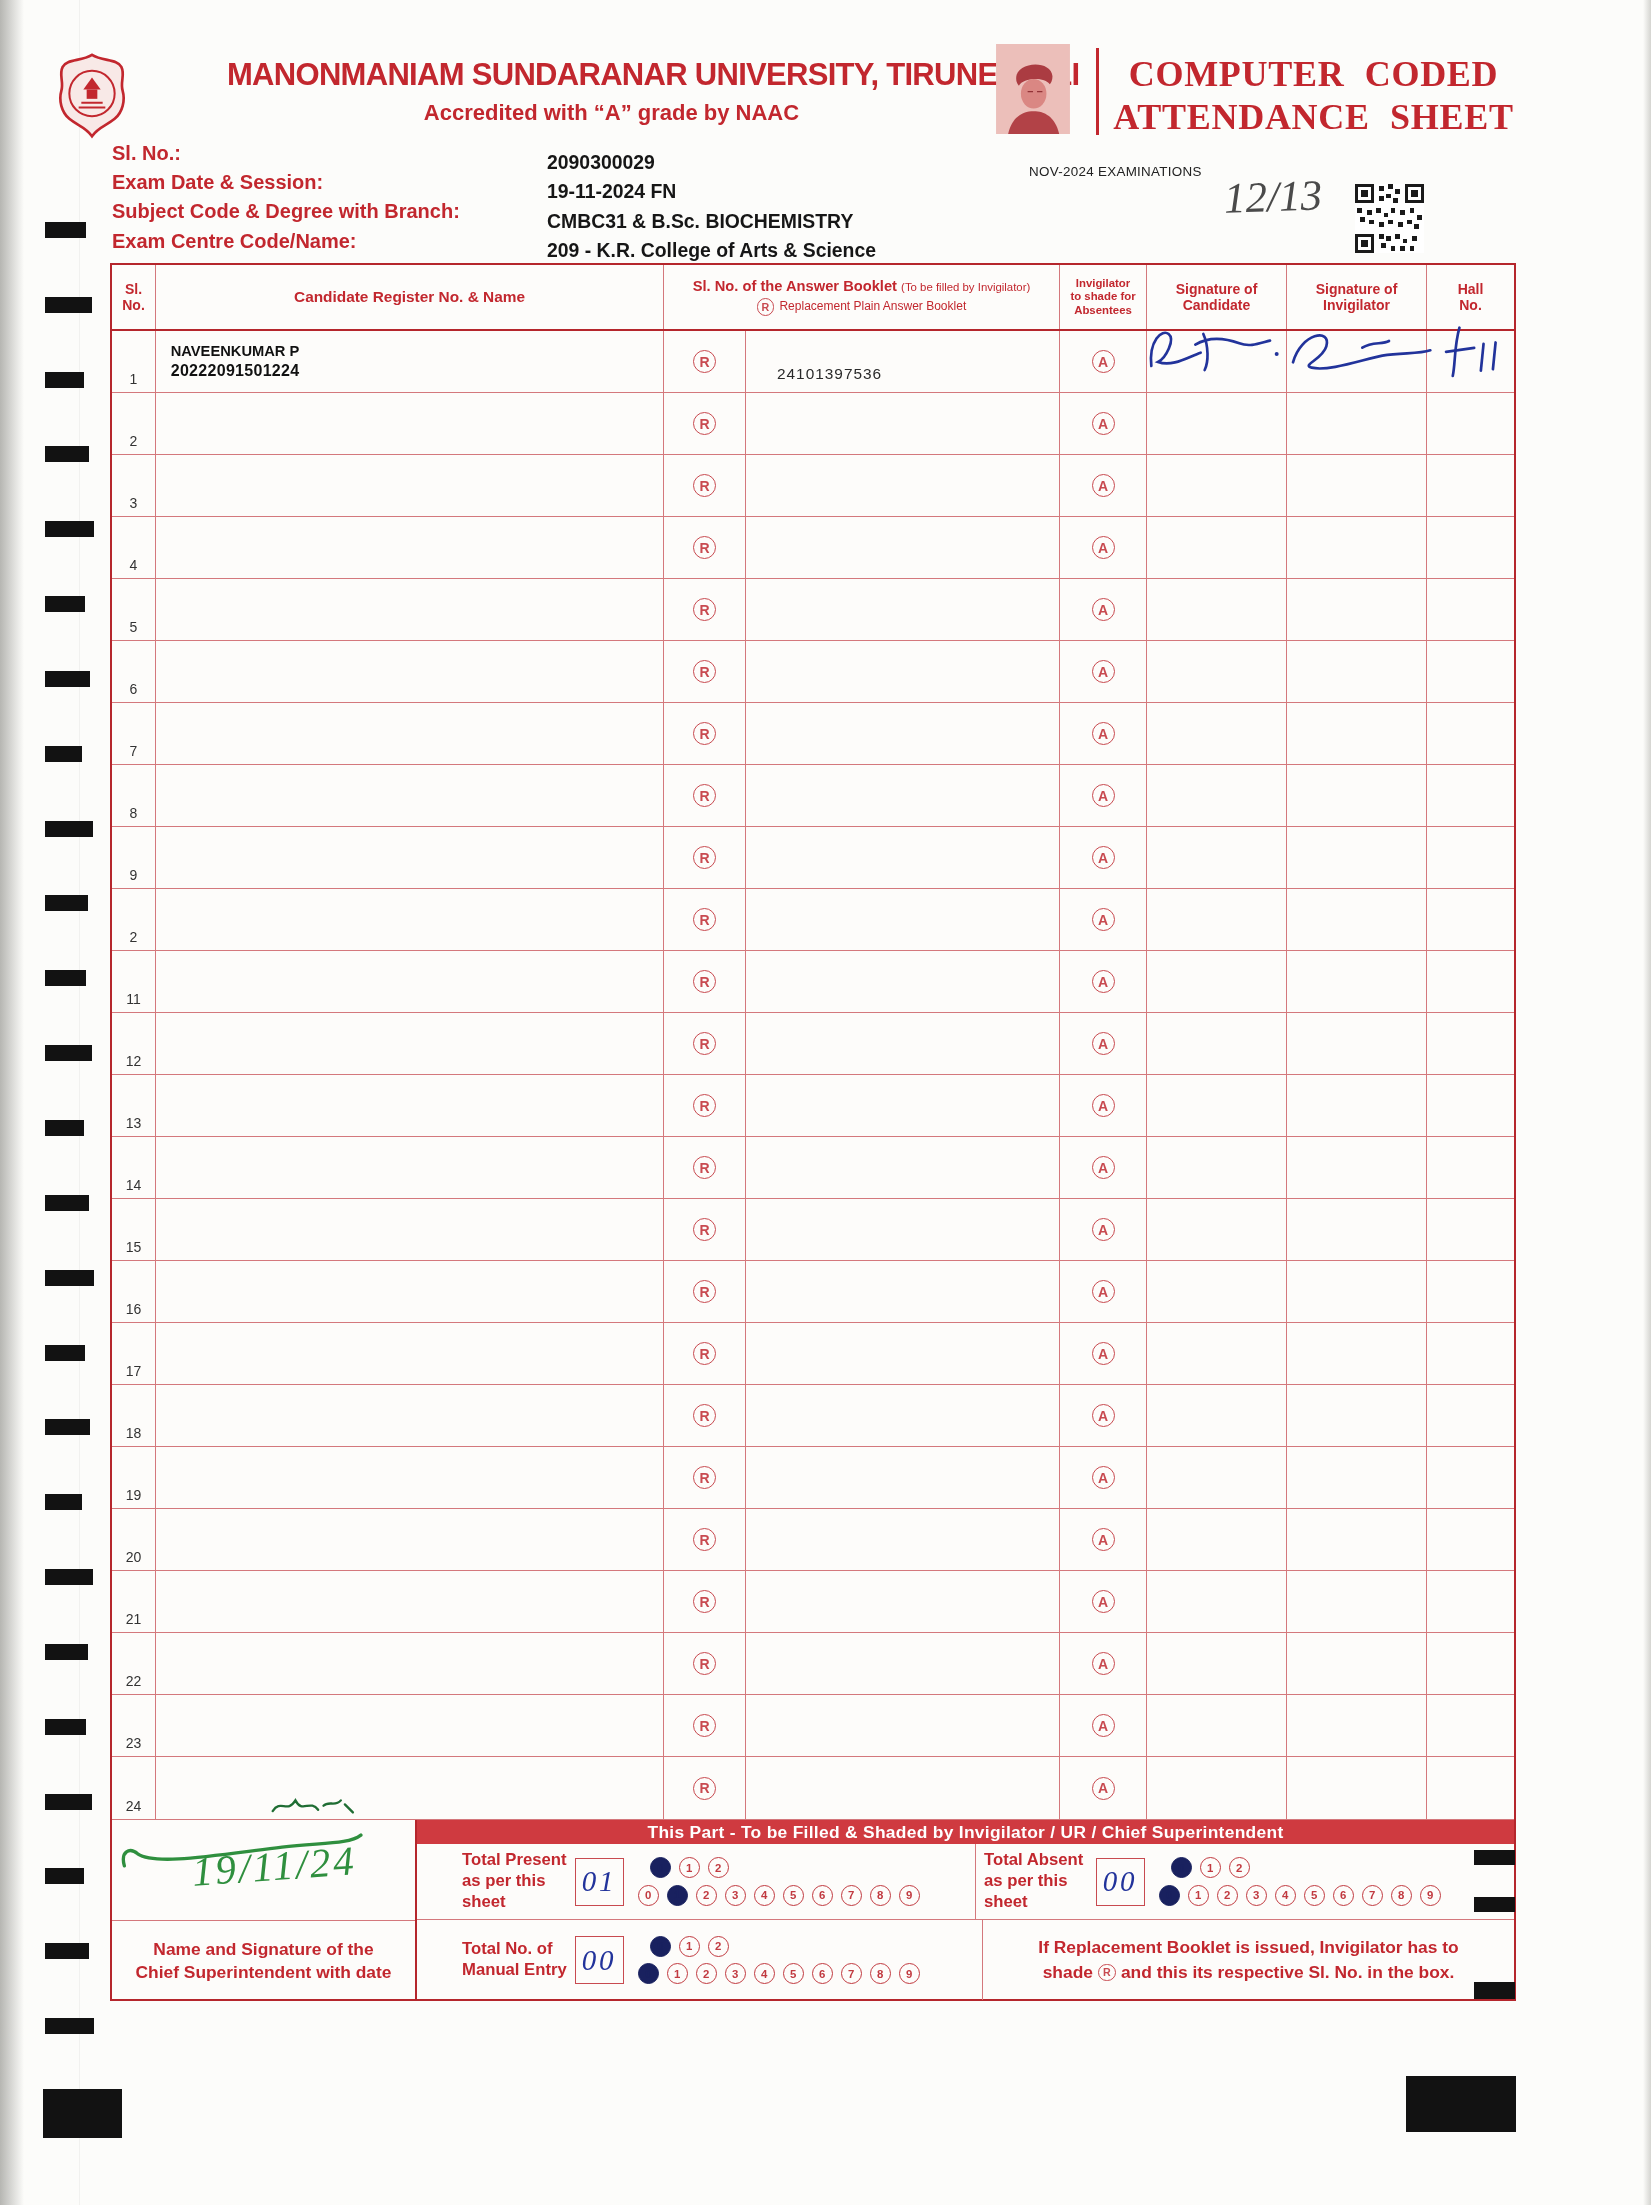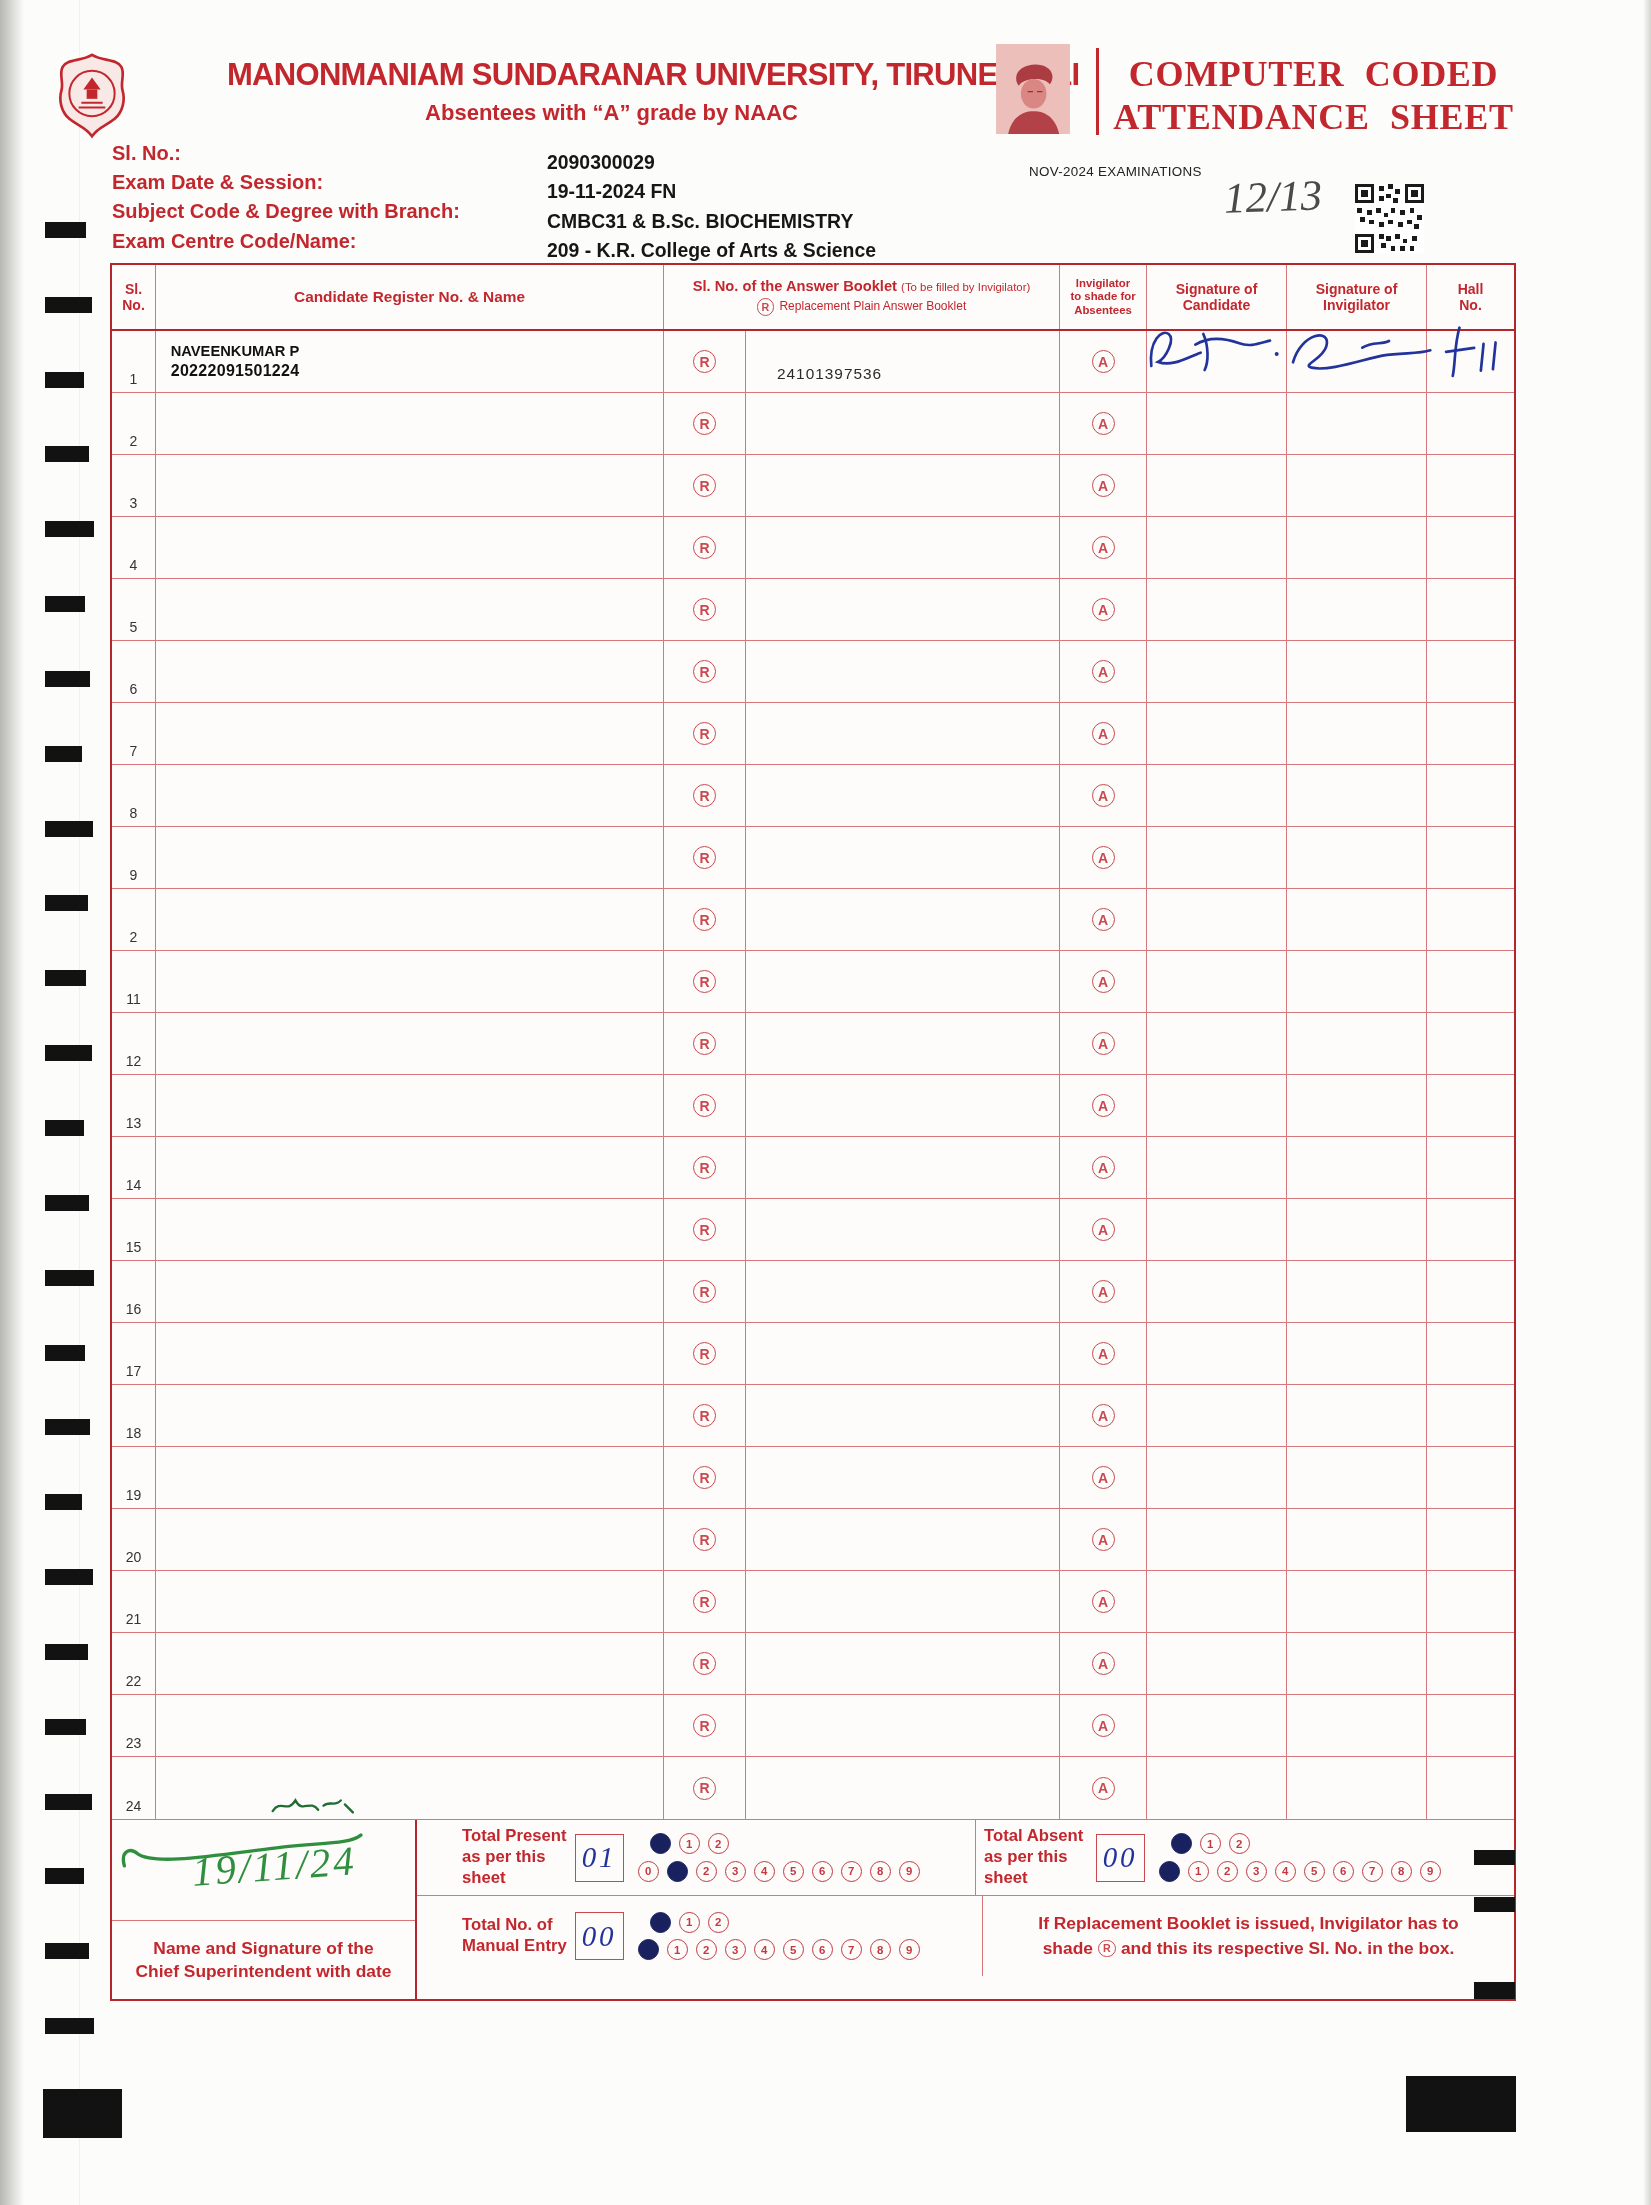--- a/index.html
+++ b/index.html
@@ -108,21 +108,21 @@
 
   <svg class="abs" style="left:56px; top:52px;" width="72" height="87" viewBox="0 0 108 130">
     <path d="M54,4 C70,14 92,10 98,22 C104,34 96,44 100,58 C104,72 100,90 88,100 C76,110 64,112 54,126 C44,112 32,110 20,100 C8,90 4,72 8,58 C12,44 4,34 10,22 C16,10 38,14 54,4 Z" fill="#f8e9e7" stroke="#c2272e" stroke-width="4"></path>
     <circle cx="54" cy="62" r="34" fill="none" stroke="#c2272e" stroke-width="3"></circle>
     <path d="M54,38 L67,56 H41 Z" fill="#c2272e"></path>
     <rect x="46" y="56" width="16" height="14" fill="#c2272e"></rect>
     <path d="M38,76 H70 M34,83 H74" stroke="#c2272e" stroke-width="3"></path>
   </svg>
 
   <div class="abs uni-title">MANONMANIAM SUNDARANAR UNIVERSITY, TIRUNELVELI</div>
-  <div class="abs accred">Absentees with “A” grade by NAAC</div>
+  <div class="abs accred">Accredited with “A” grade by NAAC</div>
 
   <svg class="abs" style="left:996px; top:44px;" width="74" height="90" viewBox="0 0 110 134">
     <rect width="110" height="134" fill="#f2cfc9"></rect>
     <path d="M30,52 C28,26 82,22 84,48 C84,54 82,58 80,60 C72,48 40,50 34,62 C31,58 30,56 30,52 Z" fill="#a83a40"></path>
     <ellipse cx="56" cy="74" rx="19" ry="22" fill="#dd8f8a"></ellipse>
     <path d="M47,71 h8 M61,71 h8" stroke="#8c2f34" stroke-width="2"></path>
     <path d="M18,134 C24,108 40,100 56,100 C72,100 88,108 94,134 Z" fill="#b04046"></path>
     <rect width="110" height="134" fill="#c25055" opacity="0.12"></rect>
   </svg>
 
@@ -730,20 +730,21 @@
 
     <div class="tfoot">
       <div class="chief-cell">
         <div class="chief-space"></div>
         <div class="chief-caption">
           <div>Name and Signature of the</div>
           <div>Chief Superintendent with date</div>
         </div>
       </div>
       <div class="fright">
+        <div class="banner">This Part - To be Filled &amp; Shaded by Invigilator / UR / Chief Superintendent</div>
         <div class="frow frowA">
           <div class="flabel">
             <span>Total Present</span>
             <span>as per this sheet</span>
           </div>
           <div class="fbox-wrap">
             <div class="fbox">01</div>
           </div>
           <div class="bubrows">
             <div class="bubrow tens">

